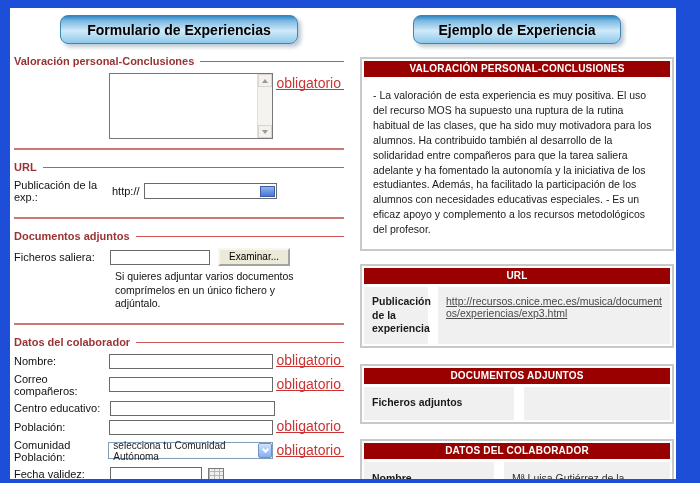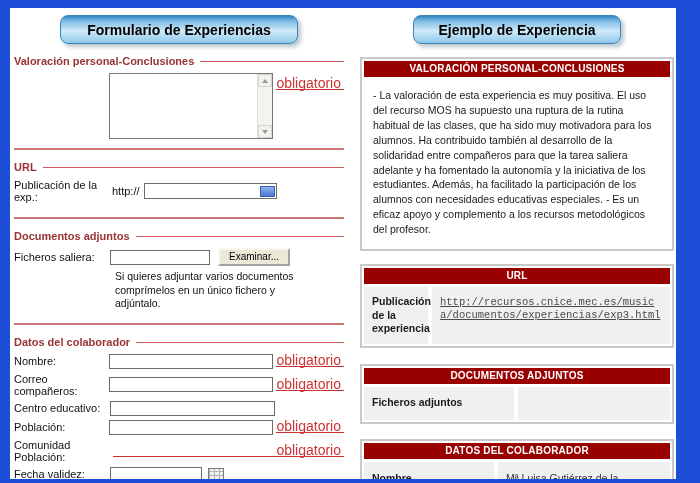--- a/index.html
+++ b/index.html
@@ -67,25 +67,25 @@
     background:
       repeating-linear-gradient(90deg,#b5b5b5 0 1px,transparent 1px 5px),
       repeating-linear-gradient(0deg,#b5b5b5 0 1px,transparent 1px 4px), #efefef; }
 
   
   .xbox { border:2px solid #c9c9c9; background:#fff; padding:2px; margin-top:13px; }
   .xhead { background:#990000; color:#fff; font-weight:bold; font-size:10px;
     text-align:center; padding:2px 0 3px; letter-spacing:.2px; }
   .xbody { padding:9px 9px 10px; font-size:10.5px; line-height:1.42; color:#1a1a1a;
     min-height:78px; margin-top:2px; }
-  .xrow { display:flex; gap:4px; margin-top:3px; }
+  .xrow { display:flex; gap:10px; margin-top:3px; }
   .xcell-label { background:#f0f0f0; font-weight:bold; color:#1a1a1a; padding:8px 8px; font-size:10.5px; line-height:1.3; }
   .xcell-value { background:#f0f0f0; flex:1; padding:8px 8px; font-size:10.5px; color:#333; }
   .lw-url { width:64px; } .lw-doc { width:150px; } .lw-dat { width:130px; }
-  .xlink { color:#4a4a4a; text-decoration:underline; font-size:10.5px; word-break:break-all;font-family:Liberation Mono, monospace; }
+  .xlink { color:#4a4a4a; text-decoration:underline; font-size:10.5px; word-break:break-all; }
   .row-doc .xcell-label, .row-doc .xcell-value { padding:9px 8px 10px; }
   .row-dat .xcell-label, .row-dat .xcell-value { padding:10px 8px 11px; }
 </style>
 </head>
 <body>
 
 <div class="frame">
   <div class="content">
 
     <div class="left-col">
@@ -160,20 +160,26 @@
       </div>
 
       <div class="frow">
         <div class="flabel">Población:</div>
         <div class="tinput w165"></div>
         <div class="oblig">obligatorio</div>
       </div>
 
       <div class="frow">
         <div class="flabel">Comunidad Población:</div>
+        <div class="xp-select">
+          <span>selecciona tu Comunidad Autónoma</span>
+          <span class="xp-arrow">
+              <span class="chev"></span>
+            </span>
+        </div>
         <div class="oblig">obligatorio</div>
       </div>
 
       <div class="frow">
         <div class="flabel">Fecha validez:</div>
         <div class="tinput w92"></div>
         <span class="cal-icon"></span>
       </div>
 
     </div>

